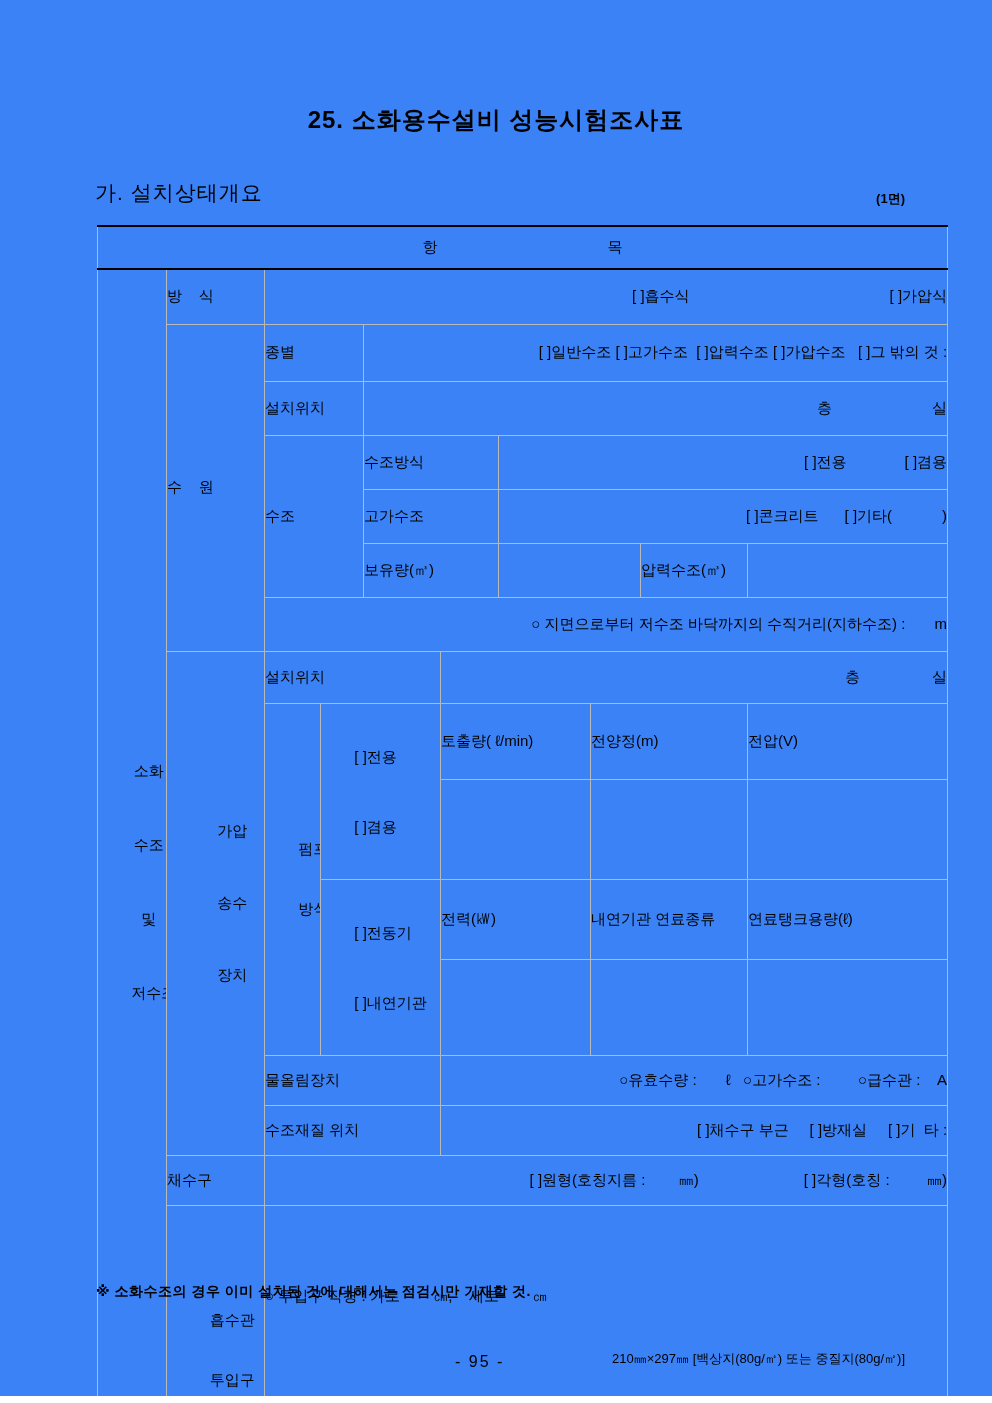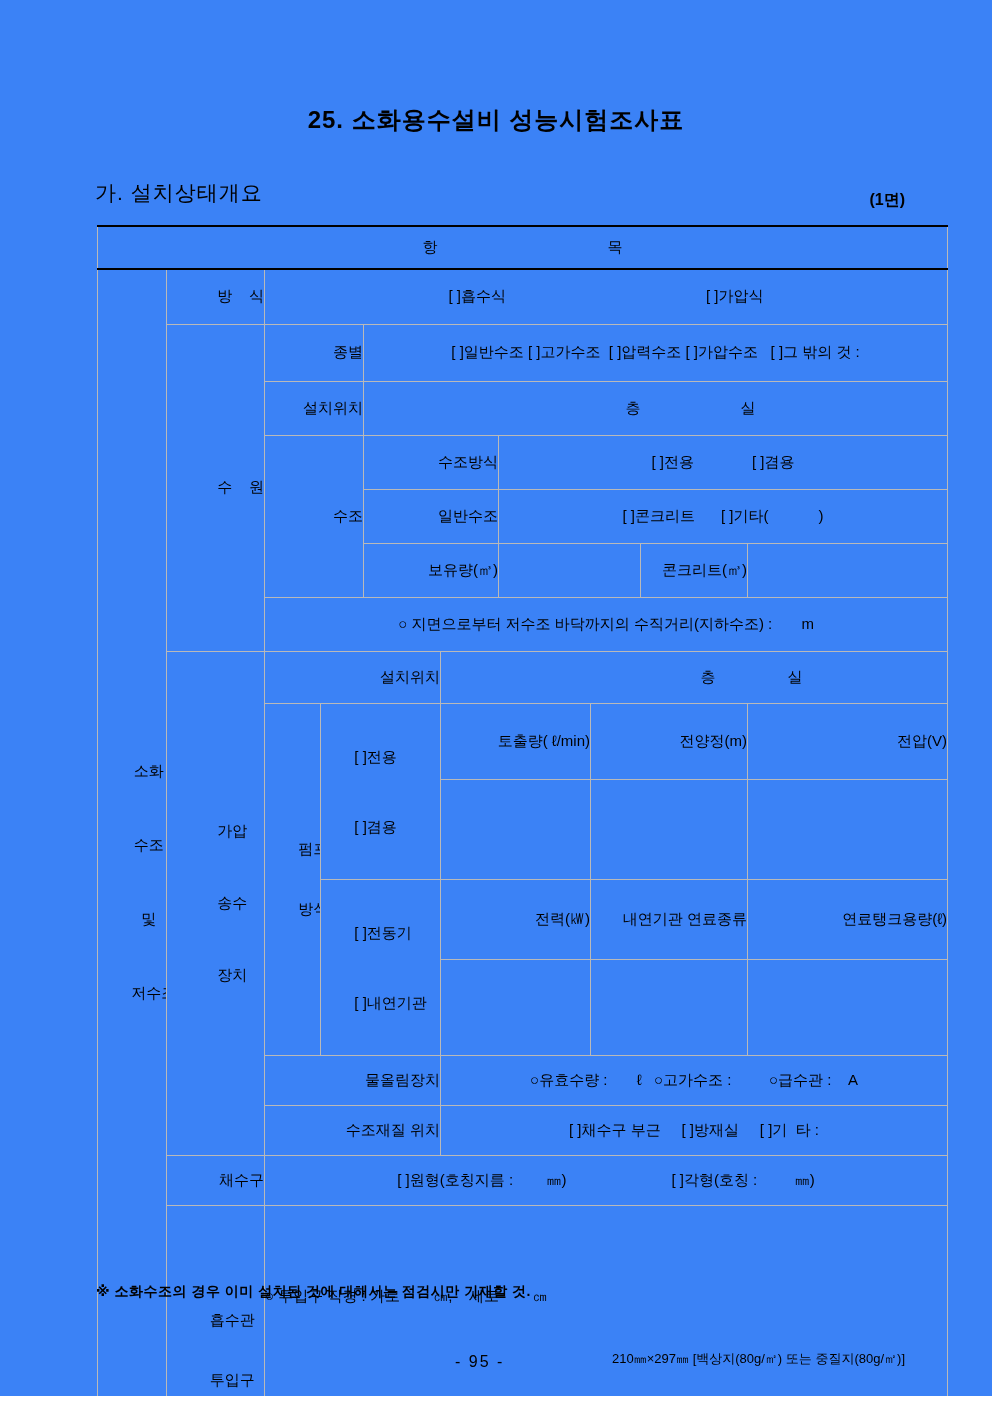--- a/index.html
+++ b/index.html
@@ -3,30 +3,30 @@
 <meta charset="utf-8">
 <style>
   html,body{margin:0;padding:0;background:#ffffff;}
   .page{
     position:relative;width:992px;height:1396px;background:#3b82f6;
     font-family:"Liberation Sans","DejaVu Sans",sans-serif;color:#000;overflow:hidden;
   }
   .title{position:absolute;top:104px;left:0;width:100%;text-align:center;
     font-size:24px;font-weight:bold;letter-spacing:1px;}
   .section-heading{position:absolute;top:179px;left:95px;font-size:21px;letter-spacing:1px;}
-  .sheet-marker{position:absolute;top:190px;right:87px;font-size:16px;font-weight:bold;}
+  .sheet-marker{position:absolute;top:190px;right:87px;font-size:13px;font-weight:bold;}
 
   table.form{position:absolute;top:225px;left:97px;width:850px;
     border-collapse:collapse;table-layout:fixed;
     border-top:2px solid #000;border-bottom:2px solid #000;}
   table.form td{border:1px solid #b9b9b9;font-size:15px;padding:0;
     vertical-align:middle;overflow:hidden;}
   tr.hdr td{border-bottom:2px solid #000;}
-  .lbl{text-align:right;white-space:pre;margin-left:6px;}
-  .ct{padding-left:11px;white-space:pre;text-align:center;}
+  .lbl{text-align:left;white-space:pre;margin-left:6px;}
+  .ct{padding-left:11px;white-space:pre;text-align:right;}
   .vlines{text-align:center;line-height:37px;white-space:pre;}
   .vlines3{text-align:center;line-height:36px;white-space:pre;}
   .stack2{text-align:center;line-height:30px;white-space:pre;}
   .chk{padding-left:10px;line-height:35px;white-space:pre;text-align:left;}
   .ml{padding-left:11px;white-space:pre;text-align:left;line-height:36px;}
   .hdrcell{text-align:center;font-size:16px;margin-top:20px;}
 
   .footnote{position:absolute;top:1283px;left:96px;font-size:14px;font-weight:bold;letter-spacing:0.5px;}
   .page-number{position:absolute;top:1353px;left:455px;font-size:16px;letter-spacing:2px;text-align:right;}
   .paper-spec{position:absolute;top:1350px;right:87px;font-size:13px;}
@@ -82,28 +82,28 @@
       <td colspan="7" class="ct"><span style="margin-left:70px">층</span><span style="margin-left:100px">실</span></td>
     </tr>
 
     <tr style="height:54px">
       <td colspan="2" rowspan="3" class="lbl">수조</td>
       <td colspan="2" class="lbl">수조방식</td>
       <td colspan="5" class="ct"><span>[ ]전용</span><span style="margin-left:58px">[ ]겸용</span></td>
     </tr>
 
     <tr style="height:54px">
-      <td colspan="2" class="lbl">일반수조</td>
+      <td colspan="2" class="lbl">고가수조</td>
       <td colspan="5" class="ct"><span>[ ]콘크리트</span><span style="margin-left:26px">[ ]기타(            )</span></td>
     </tr>
 
     <tr style="height:54px">
       <td colspan="2" class="lbl">보유량(㎥)</td>
       <td colspan="2"></td>
-      <td class="lbl">콘크리트(㎥)</td>
+      <td class="lbl">압력수조(㎥)</td>
       <td colspan="2"></td>
     </tr>
 
     <tr style="height:54px">
       <td colspan="9" class="ct">○ 지면으로부터 저수조 바닥까지의 수직거리(지하수조) :       m</td>
     </tr>
 
     <tr style="height:52px">
       <td rowspan="7" class="vlines3">
         <span>가압</span><br>

